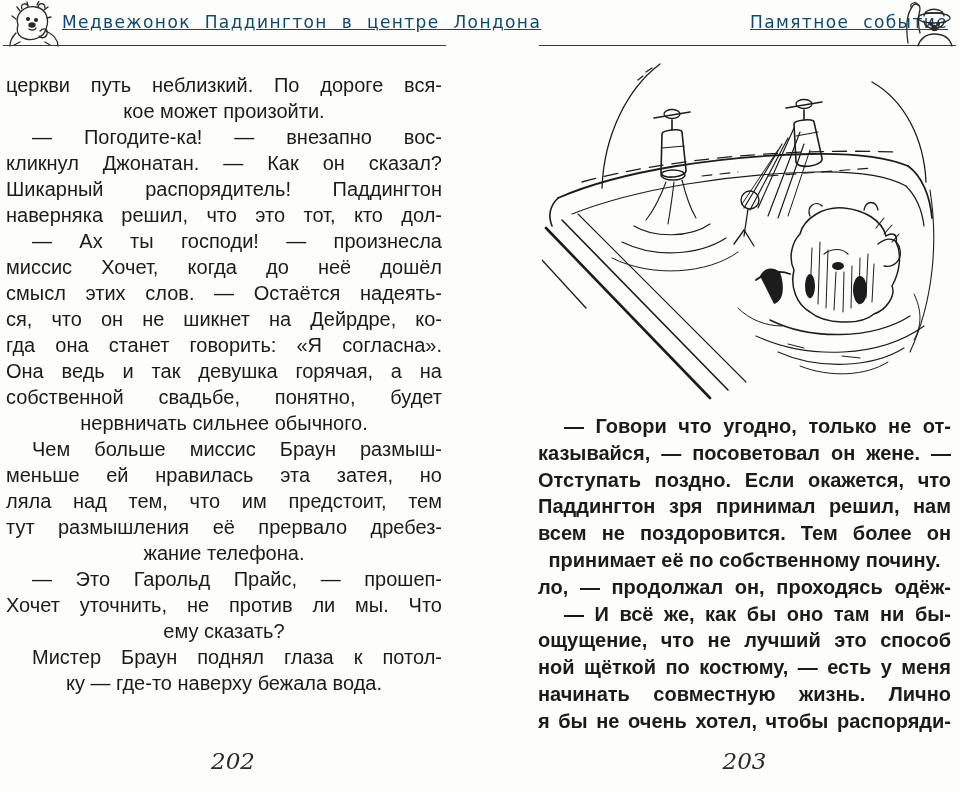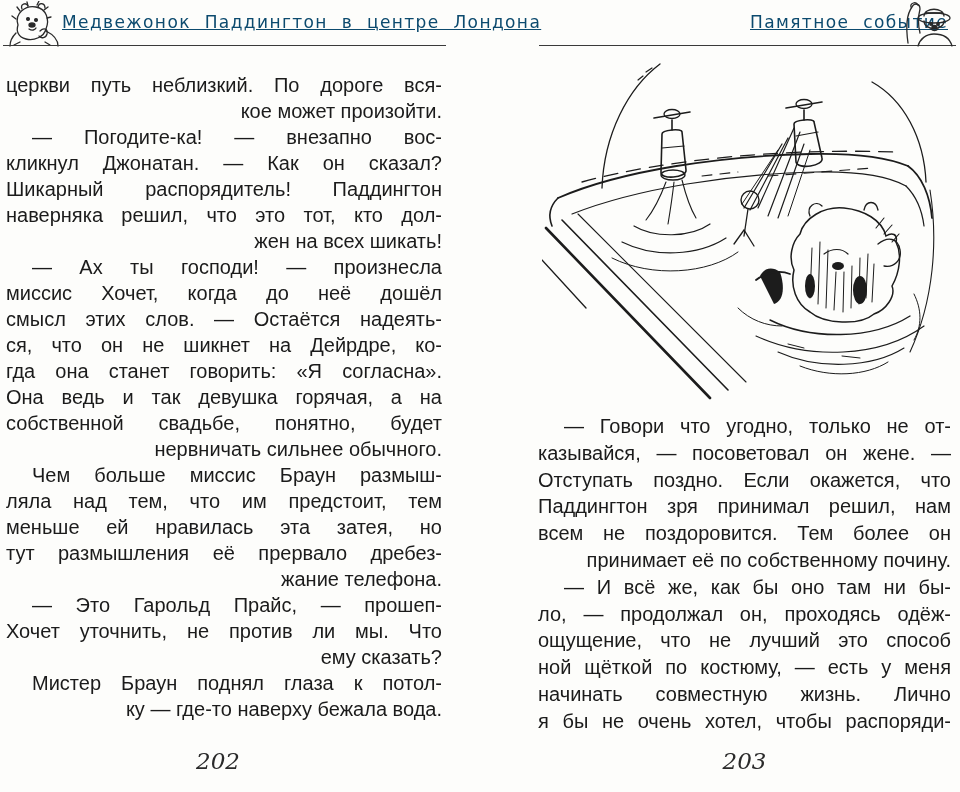--- a/index.html
+++ b/index.html
@@ -21,31 +21,31 @@
   .rule.left  { left:3px;   width:443px; }
   .rule.right { left:539px; width:417px; }
   .corner-icon { position:absolute; top:1px; }
   .corner-icon.left  { left:4px; }
   .corner-icon.right { left:896px; }
 
   
   .textcol { position:absolute; font-size:20px; }
   .textcol.lcol { left:6px;   top:64px;  width:436px;margin-top:8px; }
   .textcol.rcol { left:538px; top:413px; width:413px; }
-  .line { height:26px; line-height:26px; white-space:nowrap; overflow:visible; text-align:right; }
-  .rcol .line { height:26.8px; line-height:26.8px; }
+  .line { height:26px; line-height:26px; white-space:nowrap; overflow:visible; text-align:center; }
+  .rcol .line { height:26.8px; line-height:26.8px;font-weight:bold; }
   .line.just { white-space:normal; text-align:justify; text-align-last:justify; }
   .line.indent { text-indent:26px; }
 
   
   .pagenum {
     position:absolute; top:748px; font-family:"DejaVu Serif", serif;
     font-style:italic; font-size:23px; color:#2a2a2a; text-align:center;
   }
-  .pagenum.left  { left:0;   width:436px; }
+  .pagenum.left  { left:15px;   width:436px; }
   .pagenum.right { left:538px; width:413px; }
 
   
   .illo { position:absolute; left:542px; top:58px; width:406px; height:348px; }
   svg { display:block; }
 </style>
 </head>
 <body>
 
 <div class="spread">
@@ -150,50 +150,49 @@
     </svg>
   </div>
 
   <div class="textcol lcol">
       <div class="line just">церкви путь неблизкий. По дороге вся-</div>
       <div class="line">кое может произойти.</div>
       <div class="line indent just">— Погодите-ка! — внезапно вос-</div>
       <div class="line just">кликнул Джонатан. — Как он сказал?</div>
       <div class="line just">Шикарный распорядитель! Паддингтон</div>
       <div class="line just">наверняка решил, что это тот, кто дол-</div>
-      <div class="line">жен на всех шикать!</div>
       <div class="line indent just">— Ах ты господи! — произнесла</div>
       <div class="line just">миссис Хочет, когда до неё дошёл</div>
       <div class="line just">смысл этих слов. — Остаётся надеять-</div>
       <div class="line just">ся, что он не шикнет на Дейрдре, ко-</div>
       <div class="line just">гда она станет говорить: «Я согласна».</div>
       <div class="line just">Она ведь и так девушка горячая, а на</div>
       <div class="line just">собственной свадьбе, понятно, будет</div>
       <div class="line">нервничать сильнее обычного.</div>
       <div class="line indent just">Чем больше миссис Браун размыш-</div>
+      <div class="line just">меньше ей нравилась эта затея, но</div>
       <div class="line just">ляла над тем, что им предстоит, тем</div>
-      <div class="line just">меньше ей нравилась эта затея, но</div>
       <div class="line just">тут размышления её прервало дребез-</div>
       <div class="line">жание телефона.</div>
       <div class="line indent just">— Это Гарольд Прайс, — прошеп-</div>
       <div class="line just">Хочет уточнить, не против ли мы. Что</div>
       <div class="line">ему сказать?</div>
       <div class="line indent just">Мистер Браун поднял глаза к потол-</div>
       <div class="line">ку — где-то наверху бежала вода.</div>
     </div>
 
   <div class="textcol rcol">
       <div class="line indent just">— Говори что угодно, только не от-</div>
       <div class="line just">казывайся, — посоветовал он жене. —</div>
       <div class="line just">Отступать поздно. Если окажется, что</div>
       <div class="line just">Паддингтон зря принимал решил, нам</div>
       <div class="line just">всем не поздоровится. Тем более он</div>
       <div class="line">принимает её по собственному почину.</div>
+      <div class="line just">ло, — продолжал он, проходясь одёж-</div>
       <div class="line indent just">— И всё же, как бы оно там ни бы-</div>
-      <div class="line just">ло, — продолжал он, проходясь одёж-</div>
       <div class="line just">ощущение, что не лучший это способ</div>
       <div class="line just">ной щёткой по костюму, — есть у меня</div>
       <div class="line just">начинать совместную жизнь. Лично</div>
       <div class="line just">я бы не очень хотел, чтобы распоряди-</div>
     </div>
 
   <div class="pagenum left">202</div>
   <div class="pagenum right">203</div>
 
 </div>

